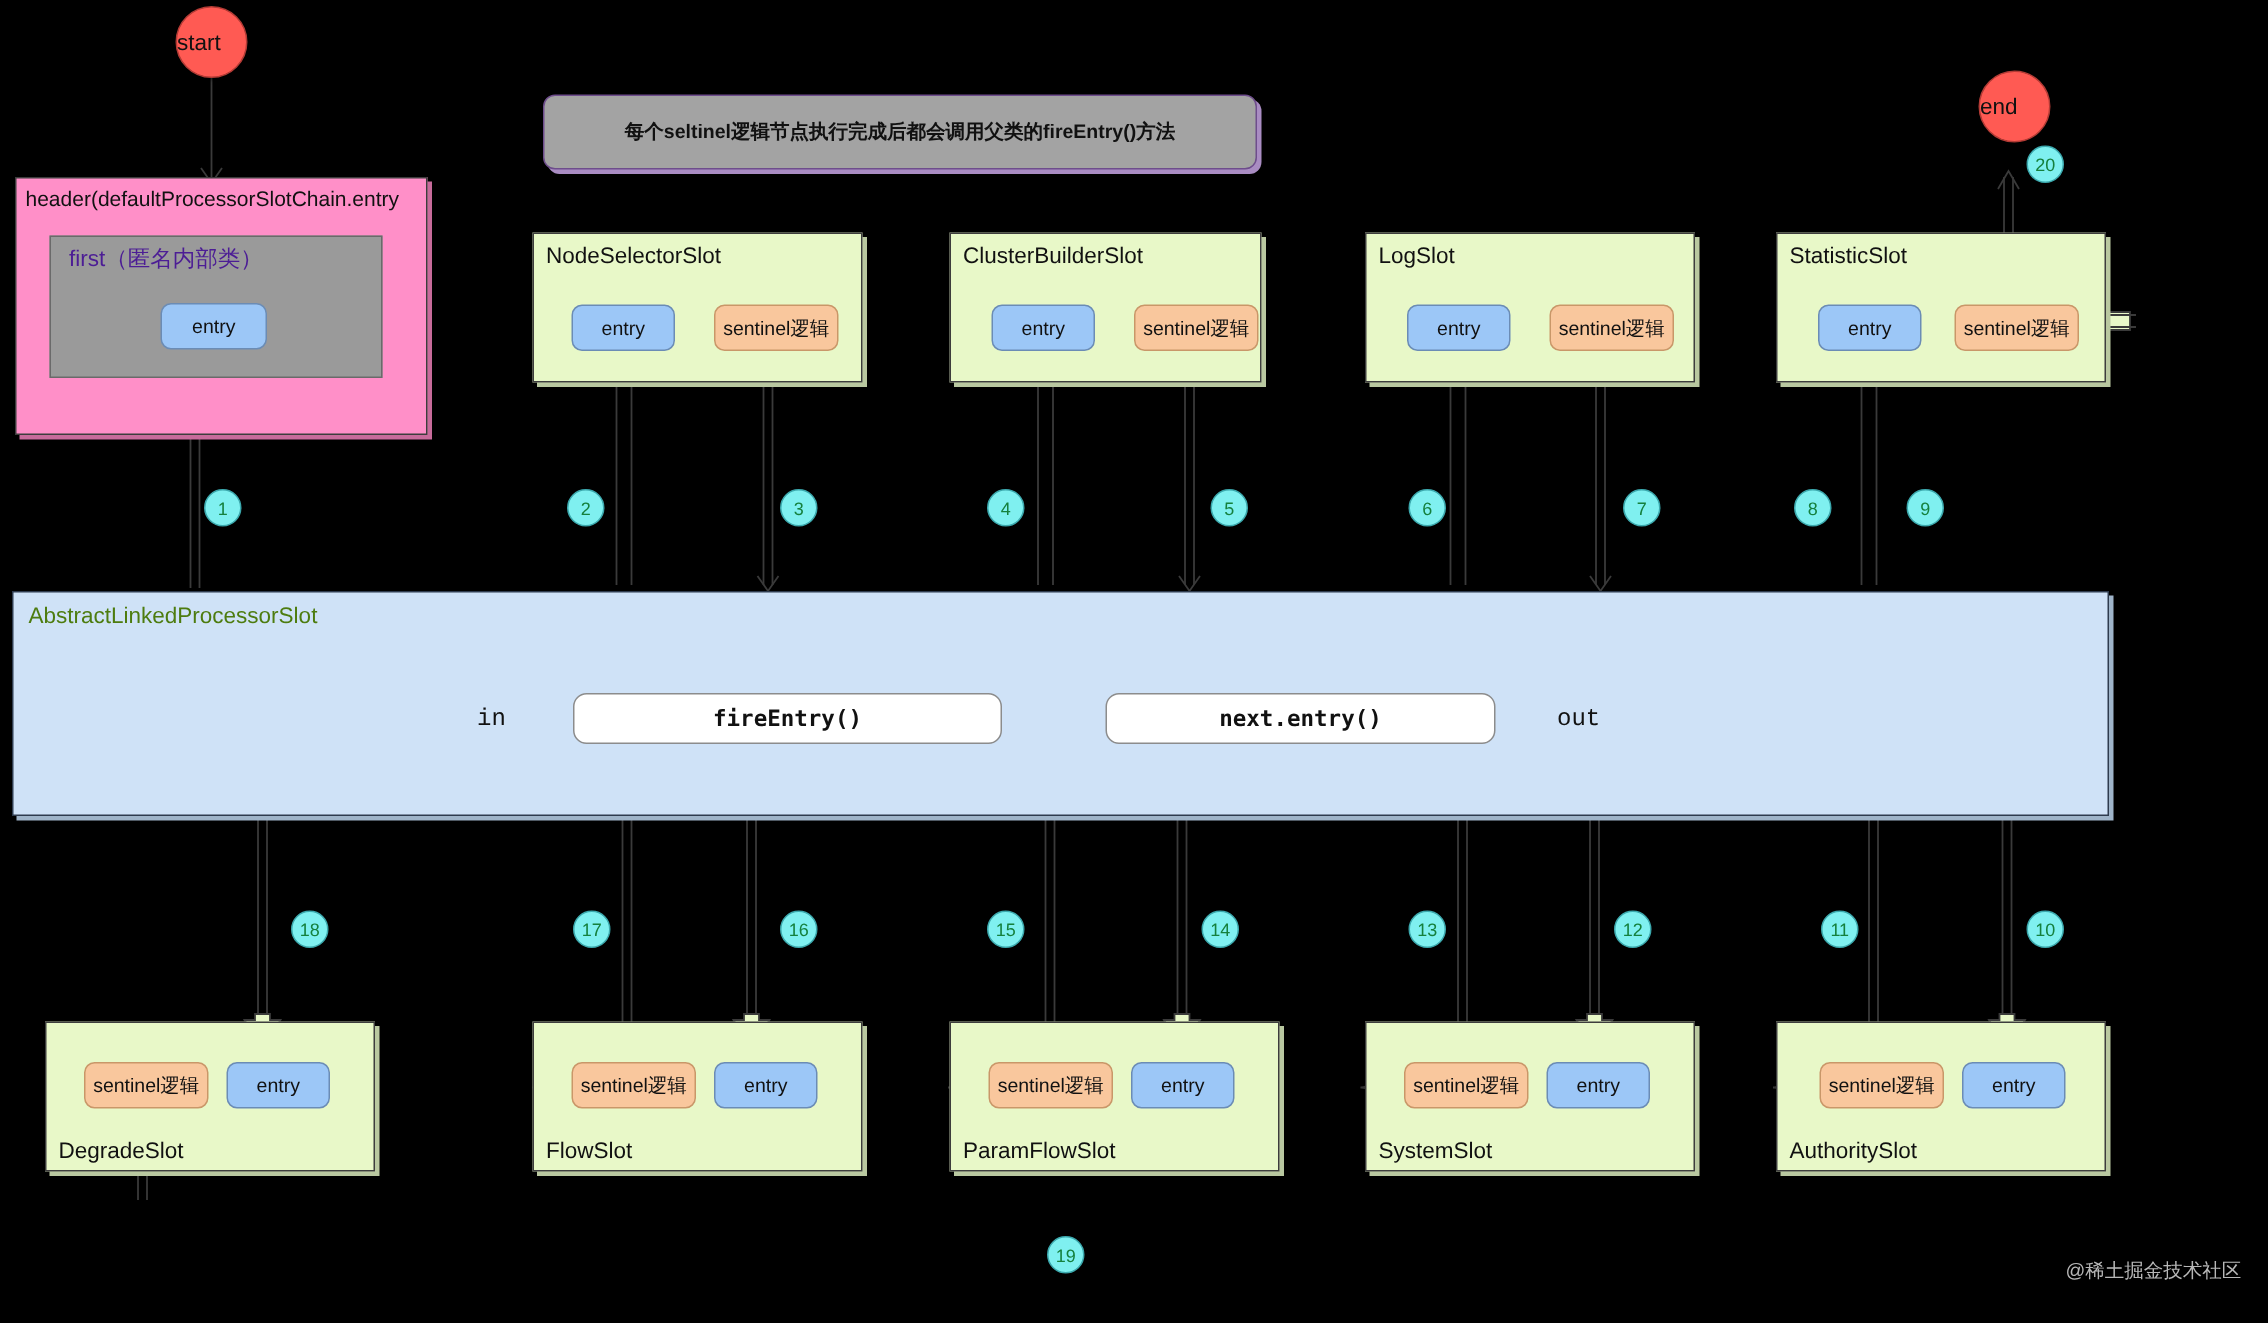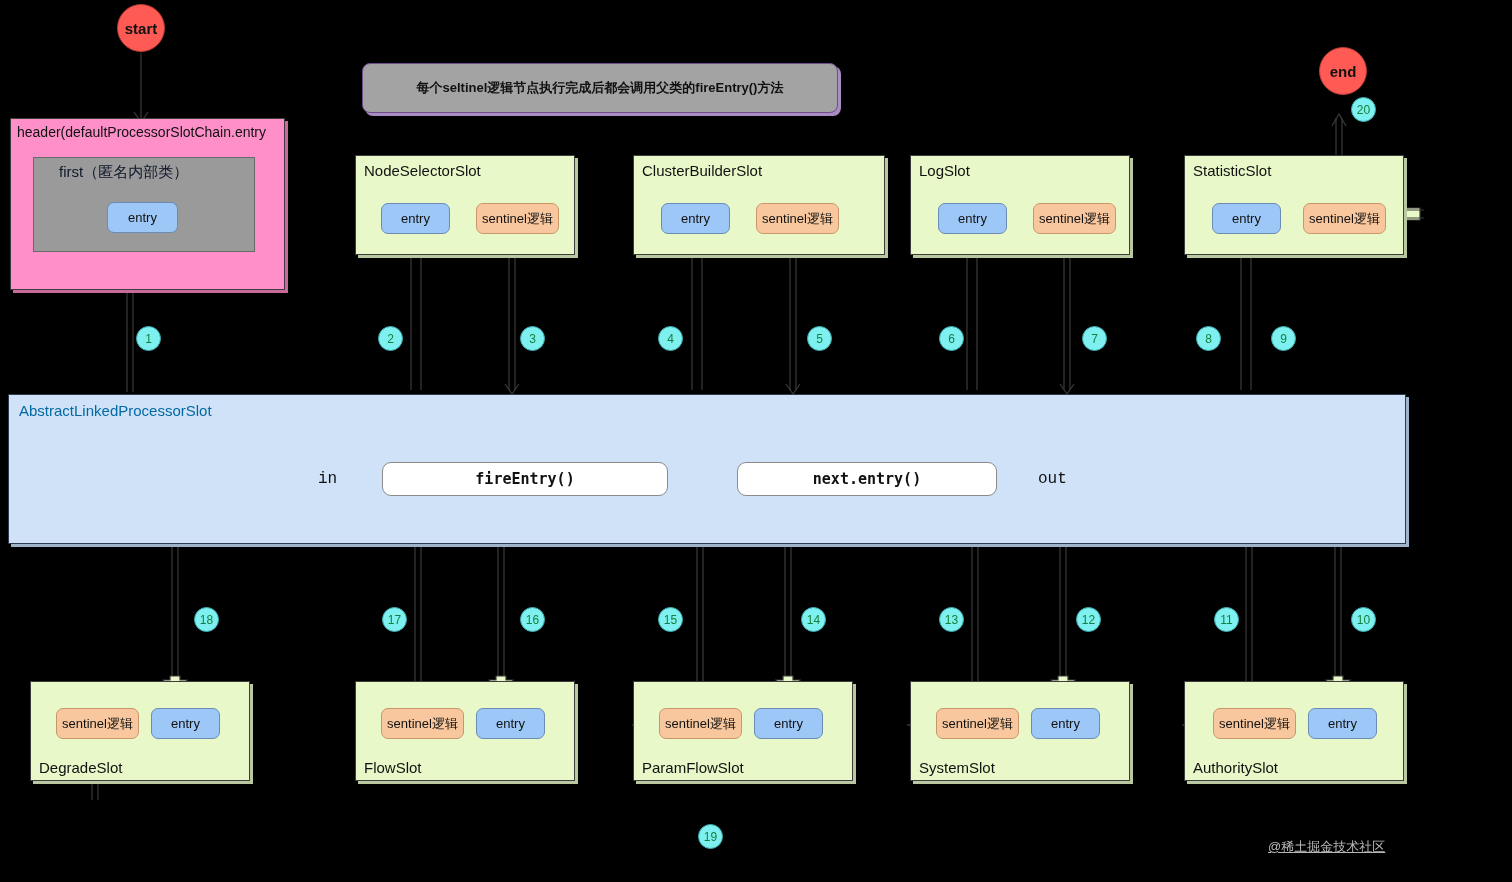--- a/index.html
+++ b/index.html
@@ -15,22 +15,22 @@
     background: #000;
     font-family: "Liberation Sans", sans-serif;
   }
   .abs { position: absolute; }
 
   
   .terminal {
     border-radius: 50%;
     background: #ff5a53;
     border: 1.5px solid #b33b35;
-    display: flex; align-items: center; justify-content: center;
-    font-weight: bold; font-size: 15px; color: #111;
+    display: flex; align-items: center; justify-content: flex-start;
+    font-weight: normal; font-size: 15px; color: #111;
     box-shadow: 0 1px 3px rgba(0,0,0,.6);
   }
 
   
   .step {
     width: 25px; height: 25px;
     border-radius: 50%;
     background: #7ff0f0;
     border: 1.2px solid #3ba8ad;
     display: flex; align-items: center; justify-content: center;
@@ -56,43 +56,43 @@
     background: #ff8fc8;
     border: 1.4px solid #3d3d3d;
     box-shadow: 3px 3px 0 #c86b9b;
   }
   .inner-gray {
     position: absolute;
     background: #9a9a9a;
     border: 1.2px solid #6a6a6a;
   }
   .inner-gray-title {
-    position: absolute; left: 25px; top: 5px;
-    font-size: 15px; color: #0f172a; white-space: nowrap;
+    position: absolute; left: 12px; top: 5px;
+    font-size: 15px; color: #4c1d95; white-space: nowrap;
   }
 
   .note-box {
     background: #a3a3a3;
     border: 1.3px solid #6e4d8c;
     border-radius: 8px;
     box-shadow: 3px 3px 0 #a98cc2;
     display: flex; align-items: center; justify-content: center;
     text-align: center;
     font-size: 13px; font-weight: bold; color: #111;
     padding: 0 10px;
   }
 
   .alps-box {
     background: #cfe2f7;
     border: 1.4px solid #2e3b4e;
     box-shadow: 3px 3px 0 #9fb4c9;
   }
   .alps-title {
     position: absolute; left: 10px; top: 7px;
-    font-size: 15px; color: #0369a1;
+    font-size: 15px; color: #4d7c0f;
   }
 
   
   .node {
     position: absolute;
     border-radius: 7px;
     display: flex; align-items: center; justify-content: center;
     font-size: 13px; color: #111;
     border: 1.2px solid #7b8ba3;
   }
@@ -248,21 +248,21 @@
   <div class="abs slot" style="left:355px; top:155px; width:220px; height:100px;">
     <div class="slot-title top">NodeSelectorSlot</div>
     <div class="node entry" style="left:25px; top:47px; width:69px; height:31px;">
       <span>entry</span>
     </div>
     <div class="node logic" style="left:120px; top:47px; width:83px; height:31px;">
       <span>sentinel逻辑</span>
     </div>
   </div>
 
-  <div class="abs slot" style="left:633px; top:155px; width:252px; height:100px;">
+  <div class="abs slot" style="left:633px; top:155px; width:208px; height:100px;">
     <div class="slot-title top">ClusterBuilderSlot</div>
     <div class="node entry" style="left:27px; top:47px; width:69px; height:31px;">
       <span>entry</span>
     </div>
     <div class="node logic" style="left:122px; top:47px; width:83px; height:31px;">
       <span>sentinel逻辑</span>
     </div>
   </div>
 
   <div class="abs slot" style="left:910px; top:155px; width:220px; height:100px;">
@@ -402,15 +402,15 @@
     </div>
     <div class="node entry" style="left:123px; top:26px; width:69px; height:31px;">
       <span>entry</span>
     </div>
   </div>
 
   <div class="abs step" style="left:698px; top:824px;">
     <span>19</span>
   </div>
 
-  <div class="watermark" style="left:1268px; top:838px;text-decoration:underline;">@稀土掘金技术社区</div>
+  <div class="watermark" style="left:1377px; top:838px;">@稀土掘金技术社区</div>
 
 </div>
 
 </body></html>

